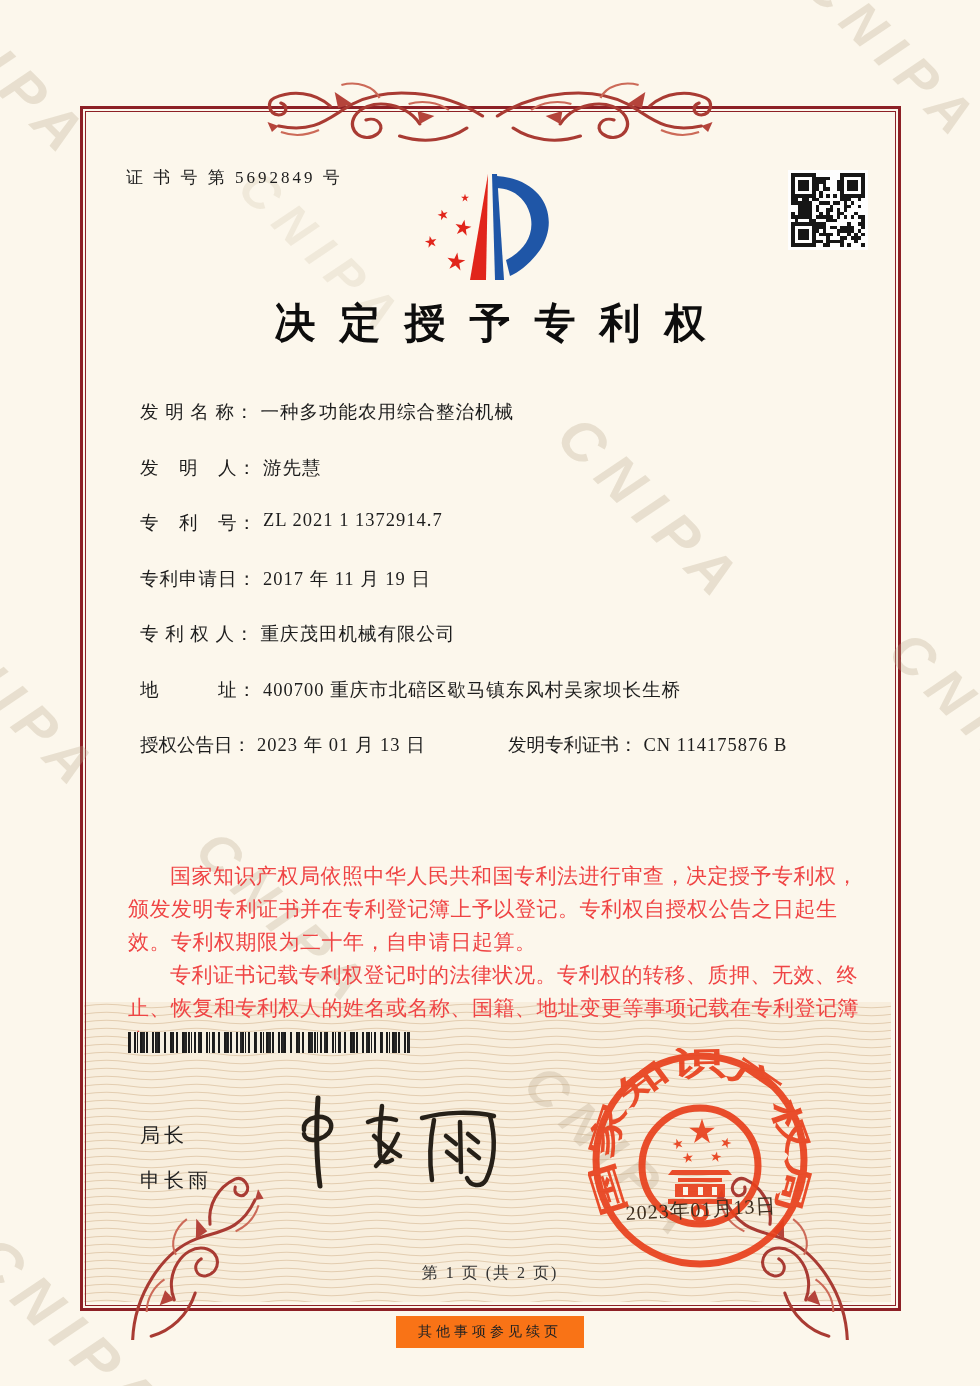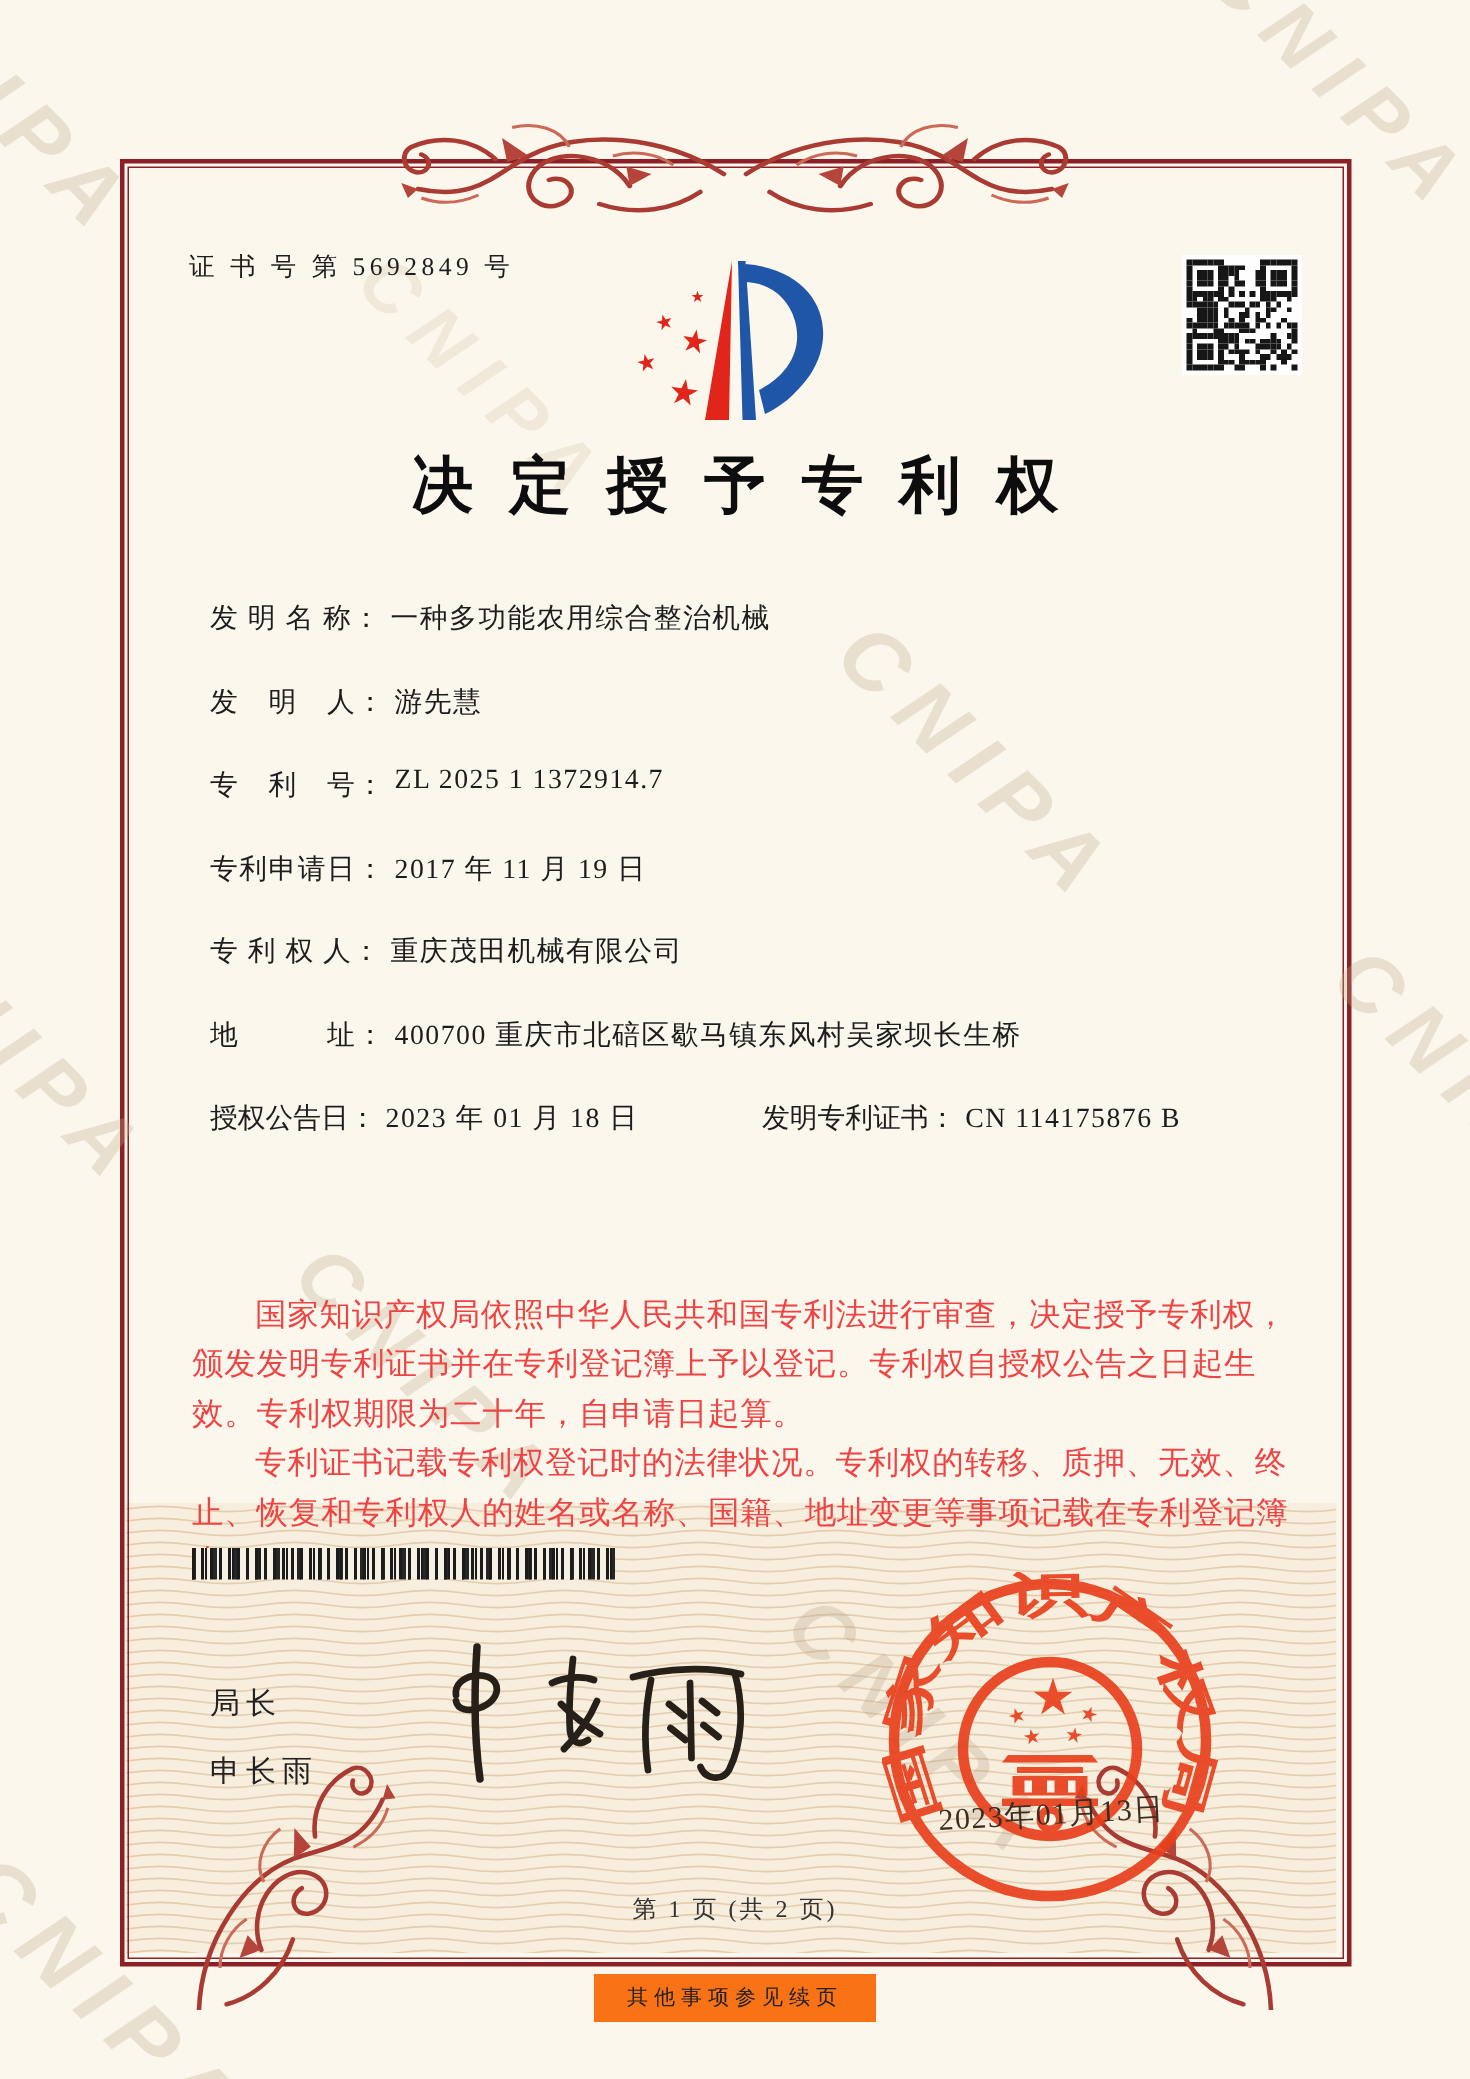--- a/index.html
+++ b/index.html
@@ -593,36 +593,36 @@
     <div class="frow">
       <span class="flabel">发 明 名 称：</span>
       <span class="fvalue">一种多功能农用综合整治机械</span>
     </div>
     <div class="frow">
       <span class="flabel">发　明　人：</span>
       <span class="fvalue">游先慧</span>
     </div>
     <div class="frow">
       <span class="flabel">专　利　号：</span>
-      <span class="fvalue">ZL 2025 1 1372914.7</span>
+      <span class="fvalue">ZL 2021 1 1372914.7</span>
     </div>
     <div class="frow">
       <span class="flabel">专利申请日：</span>
       <span class="fvalue">2017 年 11 月 19 日</span>
     </div>
     <div class="frow">
       <span class="flabel">专 利 权 人：</span>
       <span class="fvalue">重庆茂田机械有限公司</span>
     </div>
     <div class="frow">
       <span class="flabel">地　　　址：</span>
       <span class="fvalue">400700  重庆市北碚区歇马镇东风村吴家坝长生桥</span>
     </div>
     <div class="frow grant">
-      <span>授权公告日：</span><span class="fvalue">2023 年 01 月 18 日</span>
+      <span>授权公告日：</span><span class="fvalue">2023 年 01 月 13 日</span>
       <span class="gpair2">
         <span>发明专利证书：</span><span class="fvalue">CN 114175876 B</span>
       </span>
     </div>
   </div>
 
   <div class="paras">
     <p>国家知识产权局依照中华人民共和国专利法进行审查，决定授予专利权，颁发发明专利证书并在专利登记簿上予以登记。专利权自授权公告之日起生效。专利权期限为二十年，自申请日起算。</p>
     <p>专利证书记载专利权登记时的法律状况。专利权的转移、质押、无效、终止、恢复和专利权人的姓名或名称、国籍、地址变更等事项记载在专利登记簿上。</p>
   </div>

